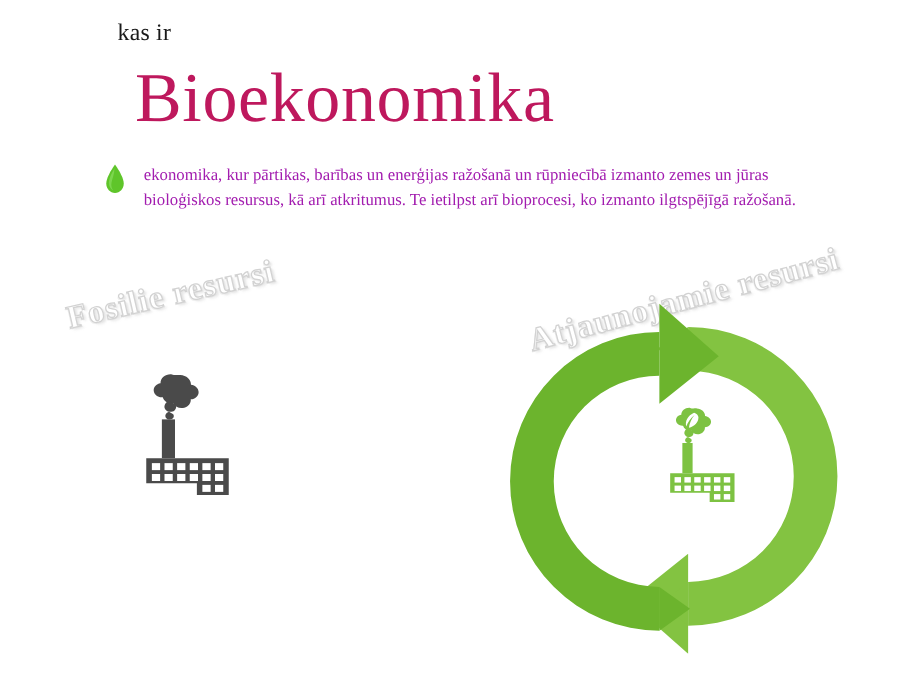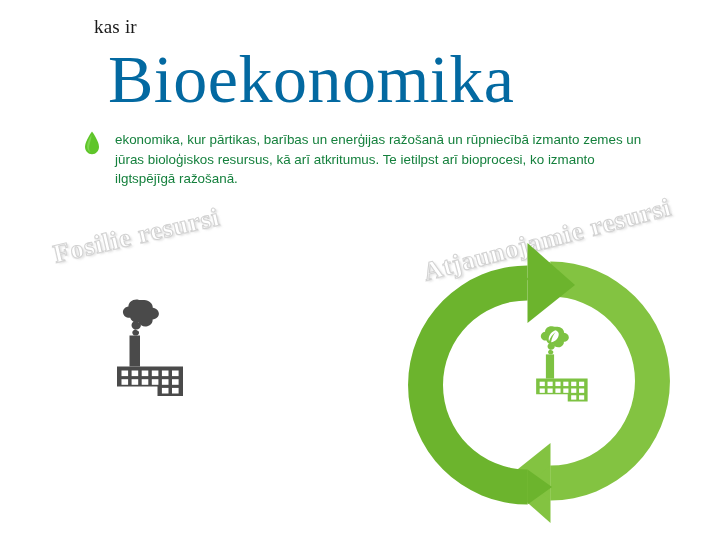--- a/index.html
+++ b/index.html
@@ -32,23 +32,23 @@
     font-size: 19px;
     color: #1a1a1a;
     letter-spacing: 0.2px;
     white-space: nowrap;
   }
   .title {
     position: absolute;
     left: 108px;
     top: 48px;
     font-family: "Liberation Serif", serif;
-    font-size: 68px;
+    font-size: 56px;
     line-height: 62px;
-    color: #0369a1;
+    color: #be185d;
     letter-spacing: 0.5px;
     white-space: nowrap;
   }
 
   
   .body-block {
     position: absolute;
     left: 84px;
     top: 130px;
     width: 560px;
@@ -56,24 +56,24 @@
     align-items: flex-start;
   }
   .drop-icon {
     width: 16px;
     height: 24px;
     flex: 0 0 16px;
     margin-top: 1px;
     margin-right: 15px;
   }
   .body-text {
-    font-family: Liberation Sans, sans-serif;
+    font-family: Liberation Serif, serif;
     font-size: 13.4px;
     line-height: 19.5px;
-    color: #15803d;
+    color: #a21caf;
     width: 528px;
   }
 
   
   .outline-label {
     position: absolute;
     font-family: "Liberation Serif", serif;
     font-weight: bold;
     font-size: 26px;
     color: #ffffff;

